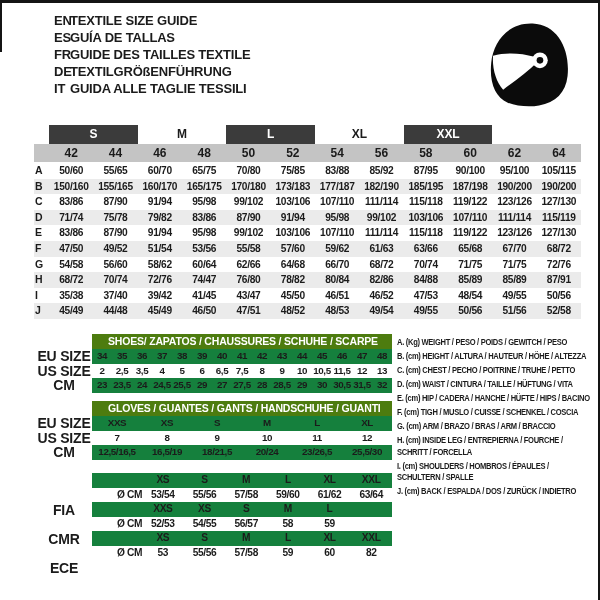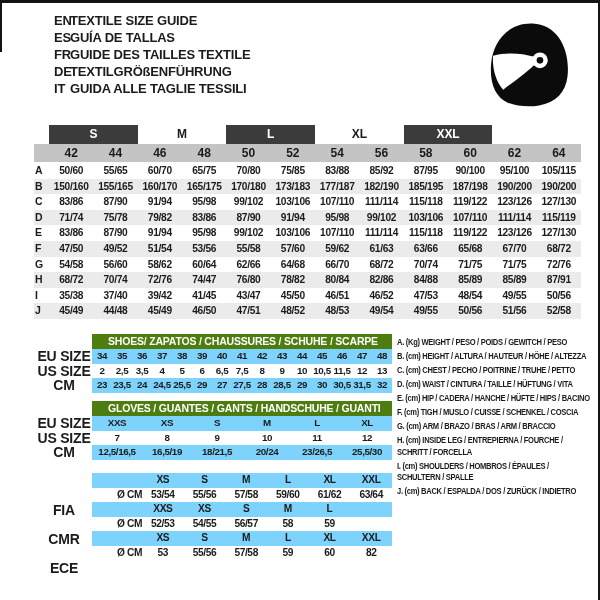--- a/index.html
+++ b/index.html
@@ -39,21 +39,21 @@
   .tbl-shoes  { top:334px; }
   .tbl-gloves { top:401px; }
   .tbl-helmet { top:473px; }
   .row-labels { width:56px; padding-top:15px; font-size:14px; letter-spacing:-0.2px;text-align:center; }
   .rlabel { height:14.6px; line-height:14.6px; white-space:nowrap; }
   .tblbody { flex:1; }
   .thead { background:#4d7c0f; color:#ffffff; height:15px; line-height:15px;
            font-size:10.5px; padding-left:16px; letter-spacing:-0.2px; white-space:nowrap; }
   .trow { display:grid; height:14.6px; line-height:14.6px; font-size:9.8px;
           letter-spacing:-0.4px; align-items:center; }
-  .trow.shaded { background:#7dd3fc; }
+  .trow.shaded { background:#15803d; }
   .shoes-grid  { grid-template-columns:repeat(15,1fr); }
   .gloves-grid { grid-template-columns:repeat(6,1fr); }
   .helmet-grid { grid-template-columns:50px repeat(6,1fr); font-size:10.2px; }
   .tcell { text-align:center; }
   .tcell.unit { text-align:right; padding-left:6px; }
 
   
   .legend { position:absolute; top:337px; left:397px; width:230px;
             transform:scaleX(0.84); transform-origin:0 0;
             font-size:9px; letter-spacing:-0.35px; }

